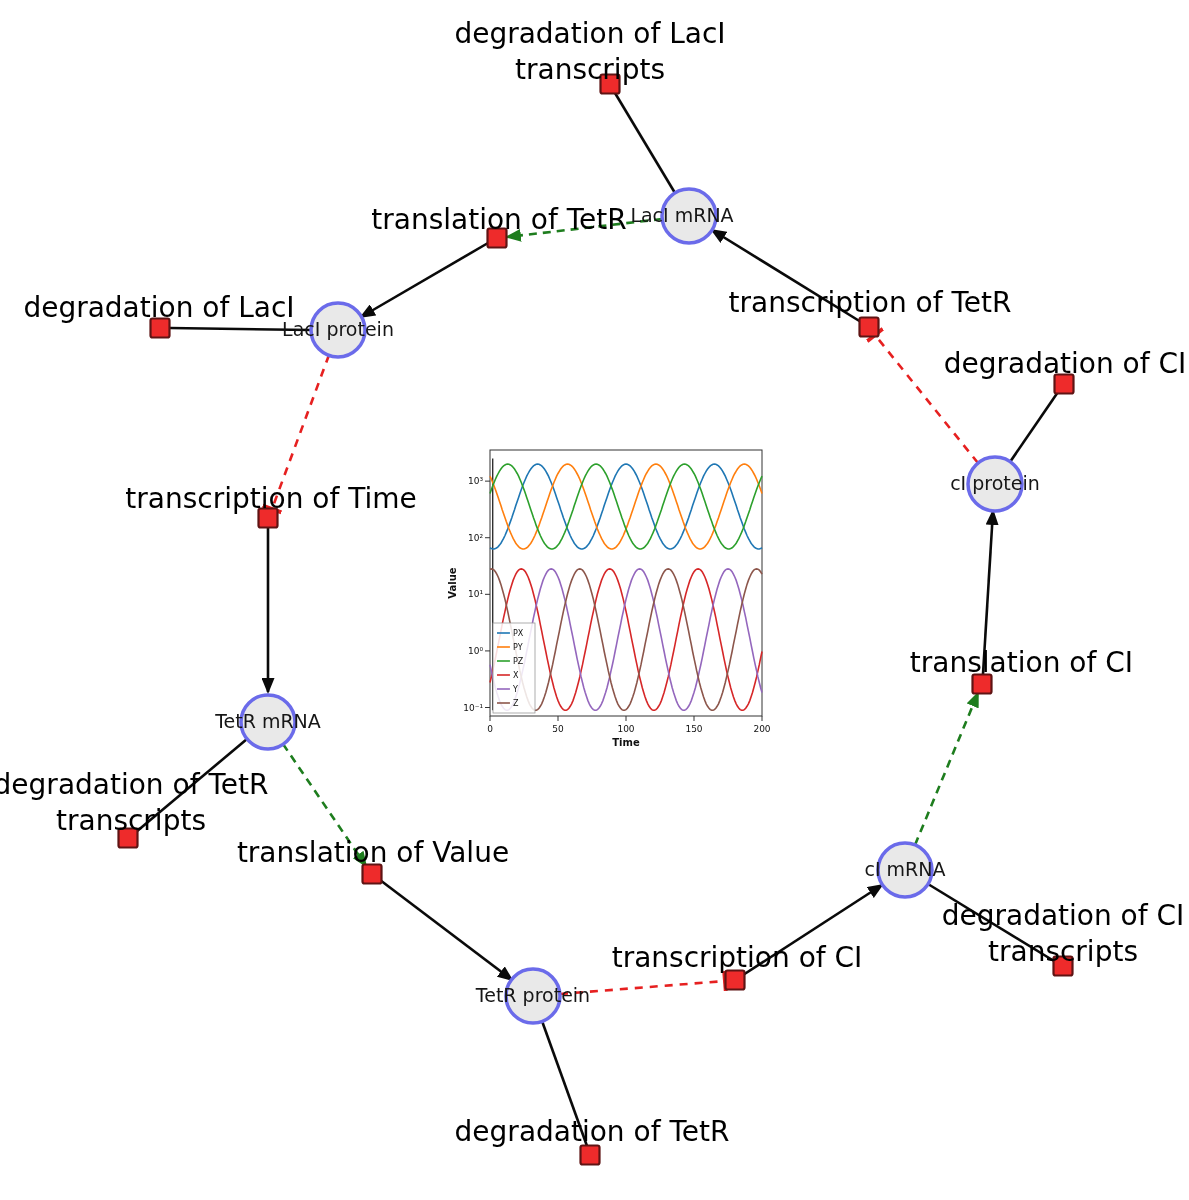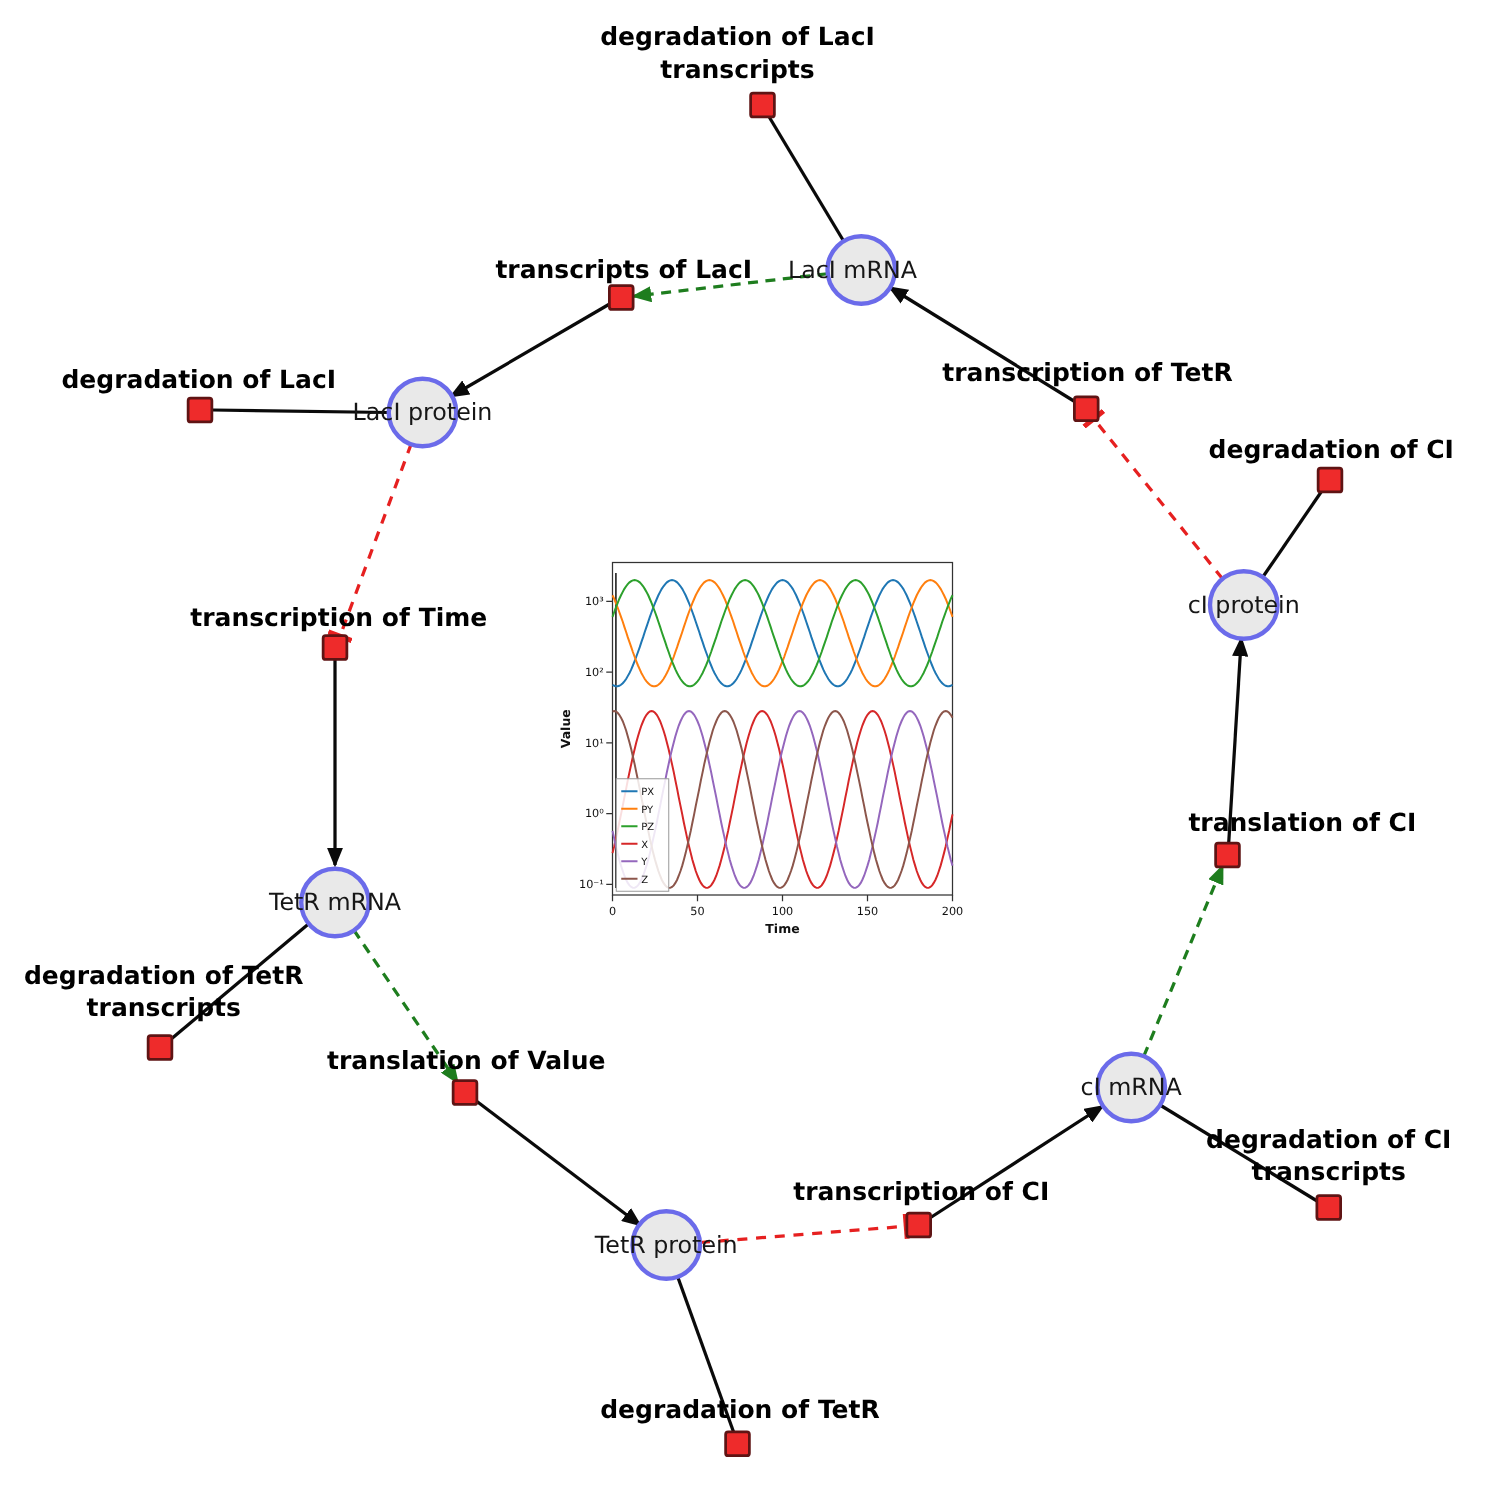--- a/index.html
+++ b/index.html
@@ -5,21 +5,21 @@
   html,body{margin:0;padding:0;background:#ffffff;}
   body{width:1189px;height:1200px;position:relative;overflow:hidden;
        font-family:"DejaVu Sans", sans-serif;}
   #net{position:absolute;left:0;top:0;}
   .edge{stroke:var(--edge-color);stroke-width:2.6;fill:none;}
   .edge.mod{stroke:var(--modifier-color);stroke-dasharray:8 6;}
   .edge.inh{stroke:var(--inhibition-color);stroke-dasharray:8 7;}
   .species{fill:var(--species-fill);stroke:var(--species-stroke);stroke-width:3.5;}
   .reaction{fill:var(--reaction-fill);stroke:var(--reaction-stroke);stroke-width:2.2;}
   .species-label{font-size:19px;fill:#161616;text-anchor:middle;}
-  .rxn-label{position:absolute;font-weight:bold;font-size:20px;line-height:1.3;
+  .rxn-label{position:absolute;font-weight:normal;font-size:28px;line-height:1.3;
              text-align:center;white-space:pre-line;color:var(--label-color);}
   #chart-svg{position:absolute;left:440px;top:440px;background:#fff;}
 </style>
 </head>
 <body>
 
 <svg id="net" width="1189" height="1200">
   <defs>
     <marker id="arrowBlack" markerWidth="16" markerHeight="13" refX="14" refY="6.5" orient="auto" markerUnits="userSpaceOnUse">
       <path d="M0,0 L16,6.5 L0,13 Z" fill="#0a0a0a"></path>
@@ -77,21 +77,21 @@
   <text class="species-label" x="682" y="222">LacI mRNA</text>
   <text class="species-label" x="338" y="336">LacI protein</text>
   <text class="species-label" x="268" y="728">TetR mRNA</text>
   <text class="species-label" x="533" y="1002">TetR protein</text>
   <text class="species-label" x="905" y="876">cI mRNA</text>
   <text class="species-label" x="995" y="490">cI protein</text>
 </svg>
 
 <div class="rxn-label" style="left:430px;top:16px;width:320px;">degradation of LacI
 transcripts</div>
-<div class="rxn-label" style="left:349px;top:202px;width:300px;">transcripts of LacI</div>
+<div class="rxn-label" style="left:349px;top:202px;width:300px;">translation of TetR</div>
 <div class="rxn-label" style="left:9px;top:290px;width:300px;">degradation of LacI</div>
 <div class="rxn-label" style="left:720px;top:285px;width:300px;">transcription of TetR</div>
 <div class="rxn-label" style="left:915px;top:346px;width:300px;">degradation of CI</div>
 <div class="rxn-label" style="left:121px;top:481px;width:300px;">transcription of Time</div>
 <div class="rxn-label" style="left:833px;top:645px;width:300px;text-align:right;">translation of CI</div>
 <div class="rxn-label" style="left:-29px;top:767px;width:320px;">degradation of TetR
 transcripts</div>
 <div class="rxn-label" style="left:223px;top:835px;width:300px;">translation of Value</div>
 <div class="rxn-label" style="left:587px;top:940px;width:300px;">transcription of CI</div>
 <div class="rxn-label" style="left:903px;top:898px;width:320px;">degradation of CI

